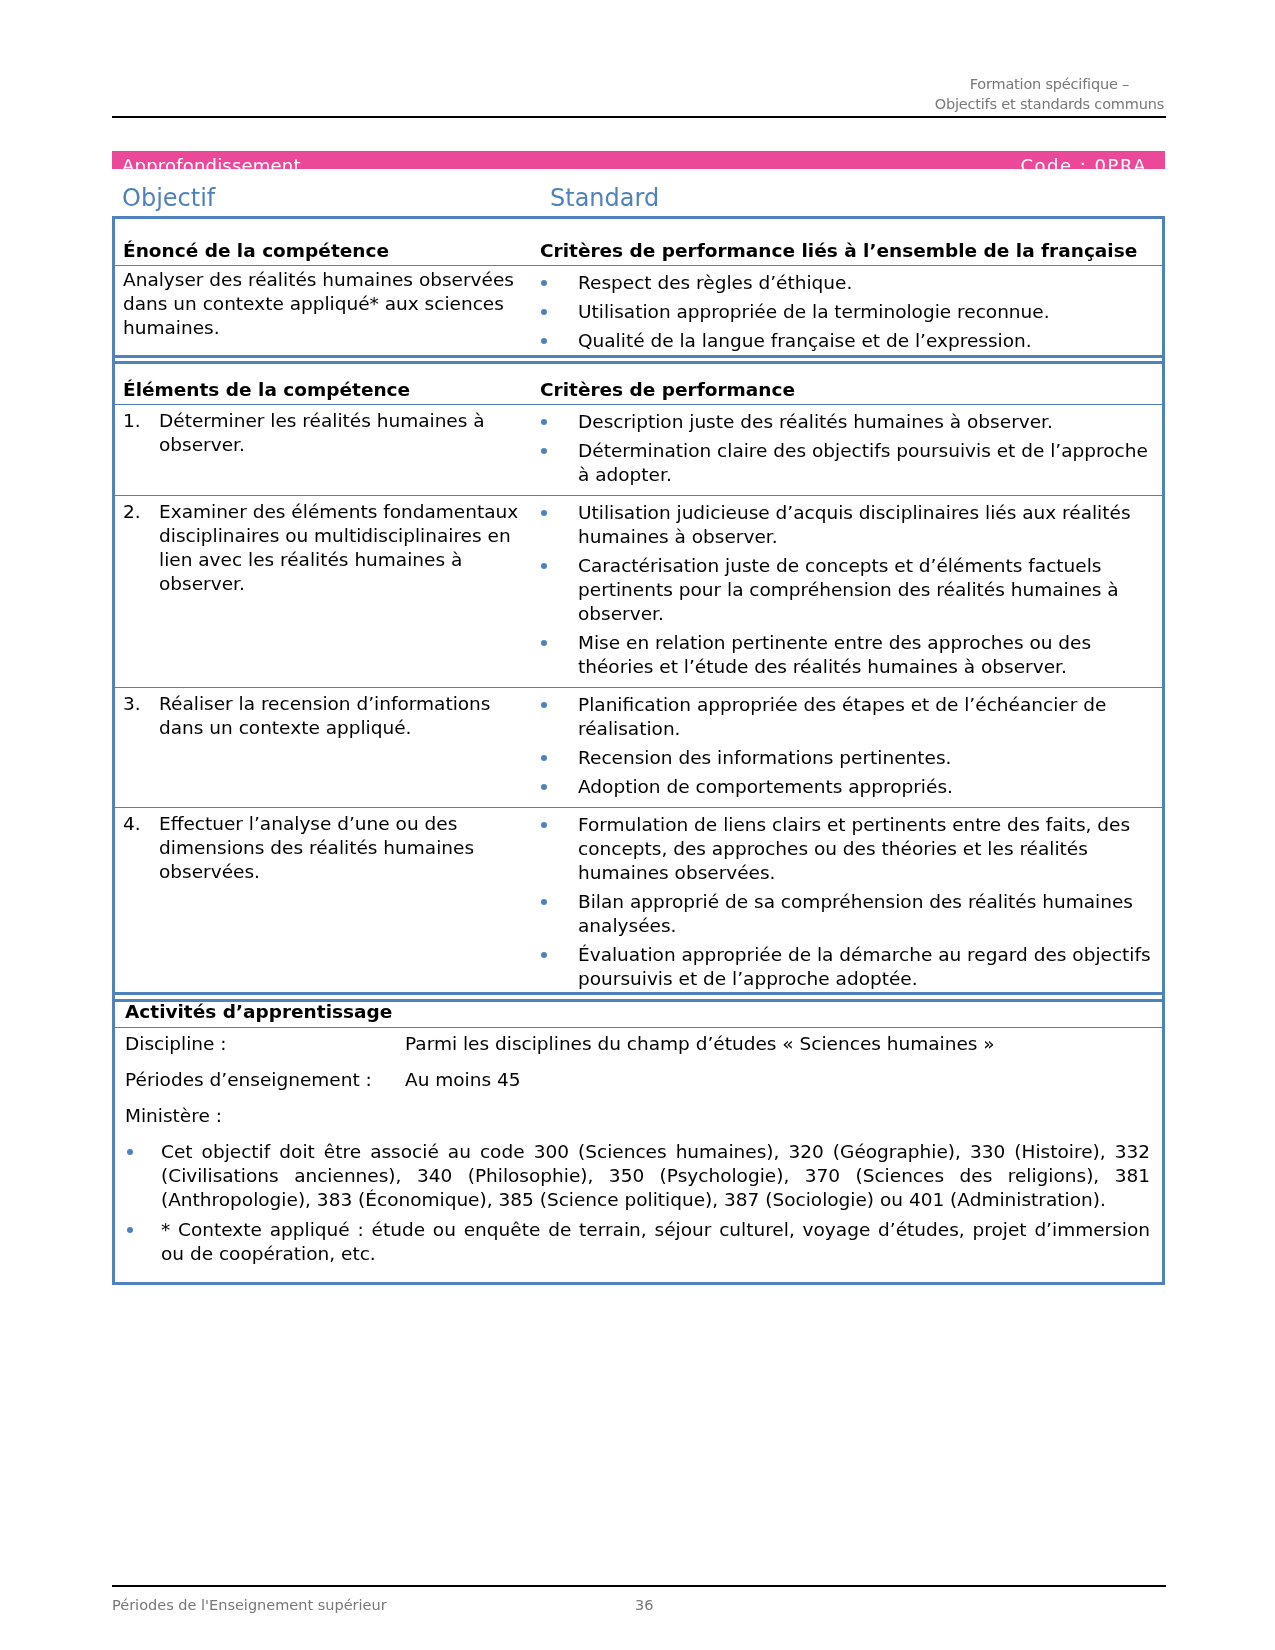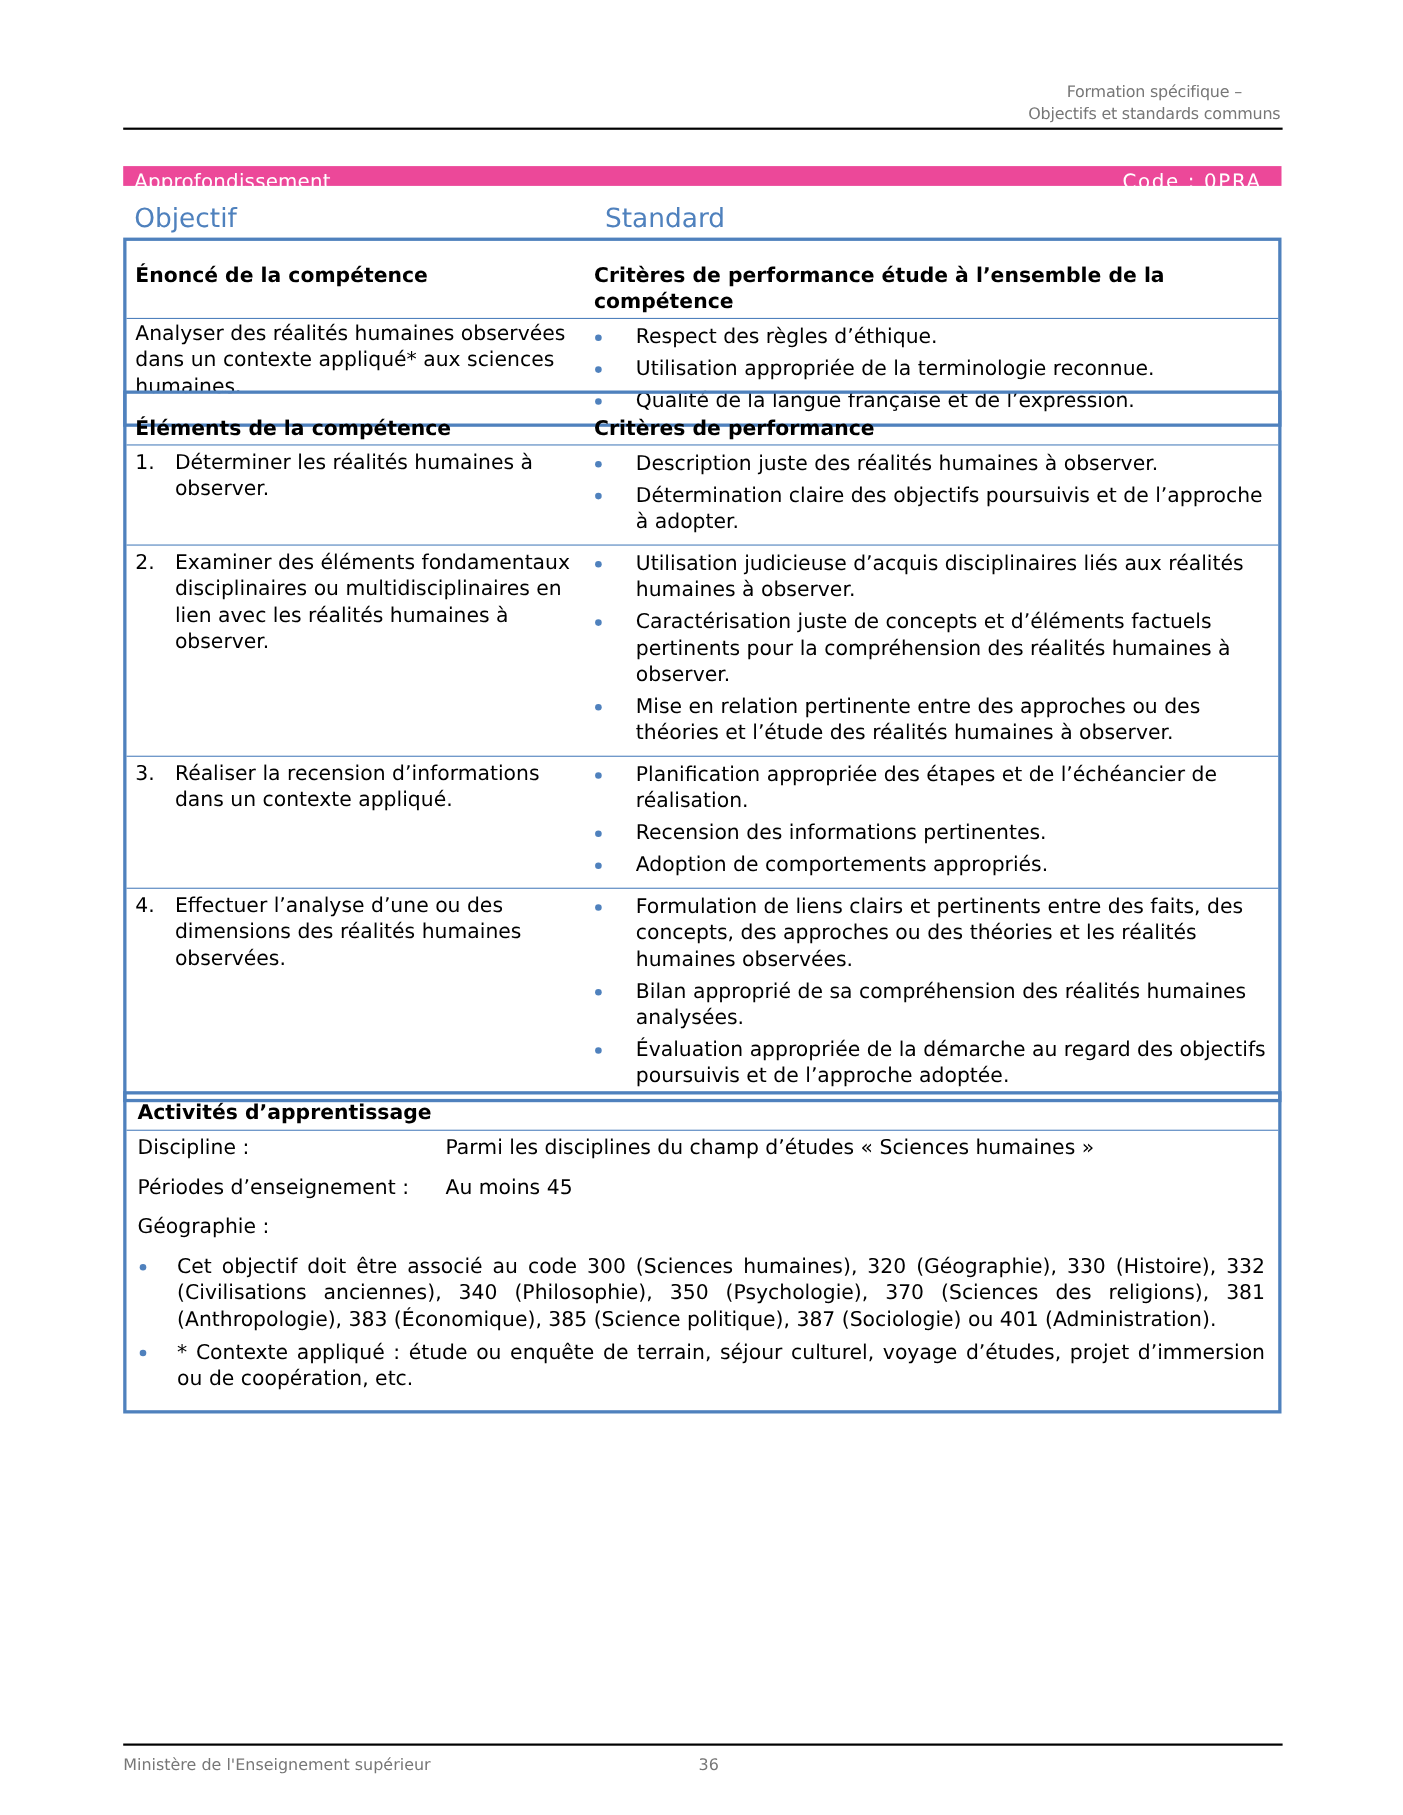--- a/index.html
+++ b/index.html
@@ -55,21 +55,21 @@
   <span>Approfondissement</span>
   <span class="code">Code : 0PRA</span>
 </div>
 
 <div class="col-title" style="left:122px;">Objectif</div>
 <div class="col-title" style="left:550px;">Standard</div>
 
 <div class="box" style="top:216px;">
   <div class="row hdr">
     <div class="cell-l">Énoncé de la compétence</div>
-    <div class="cell-r">Critères de performance étude à l’ensemble de la compétence</div>
+    <div class="cell-r">Critères de performance liés à l’ensemble de la française</div>
   </div>
   <div class="row">
     <div class="cell-l">Analyser des réalités humaines observées dans un contexte appliqué* aux sciences humaines.</div>
     <div class="cell-r">
       <div class="bul"><span class="dot"></span><span>Respect des règles d’éthique.</span></div>
       <div class="bul"><span class="dot"></span><span>Utilisation appropriée de la terminologie reconnue.</span></div>
       <div class="bul"><span class="dot"></span><span>Qualité de la langue française et de l’expression.</span></div>
     </div>
   </div>
 </div>
@@ -128,22 +128,22 @@
   <div class="act-hdr">Activités d’apprentissage</div>
   <div class="act-body" style="border-top:1px solid #4f81bd;">
     <div class="kv">
       <span class="k">Discipline :</span>
       <span>Parmi les disciplines du champ d’études « Sciences humaines »</span>
     </div>
     <div class="kv">
       <span class="k">Périodes d’enseignement :</span>
       <span>Au moins 45</span>
     </div>
-    <div class="prec-label">Géographie :</div>
+    <div class="prec-label">Ministère :</div>
     <div class="pbul"><span class="dot"></span><span>Cet objectif doit être associé au code 300 (Sciences humaines), 320 (Géographie), 330 (Histoire), 332 (Civilisations anciennes), 340 (Philosophie), 350 (Psychologie), 370 (Sciences des religions), 381 (Anthropologie), 383 (Économique), 385 (Science politique), 387 (Sociologie) ou 401 (Administration).</span></div>
     <div class="pbul"><span class="dot"></span><span>* Contexte appliqué : étude ou enquête de terrain, séjour culturel, voyage d’études, projet d’immersion ou de coopération, etc.</span></div>
   </div>
 </div>
 
 <div class="running-footer">
-  <span>Ministère de l'Enseignement supérieur</span>
+  <span>Périodes de l'Enseignement supérieur</span>
   <span class="page">36</span>
 </div>
 
 </body></html>

